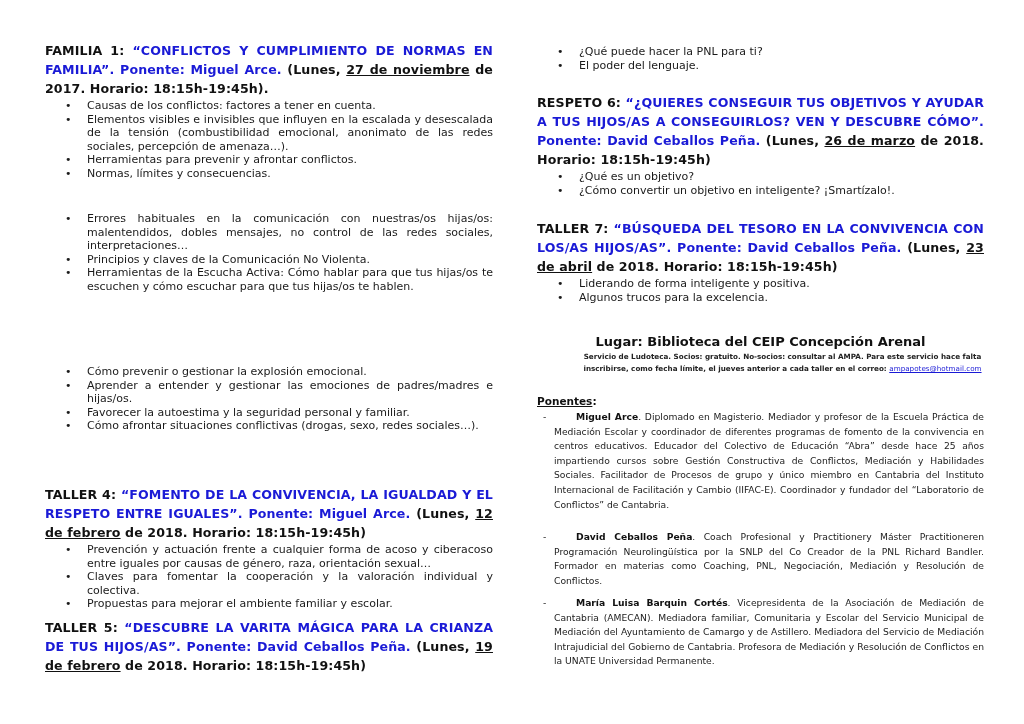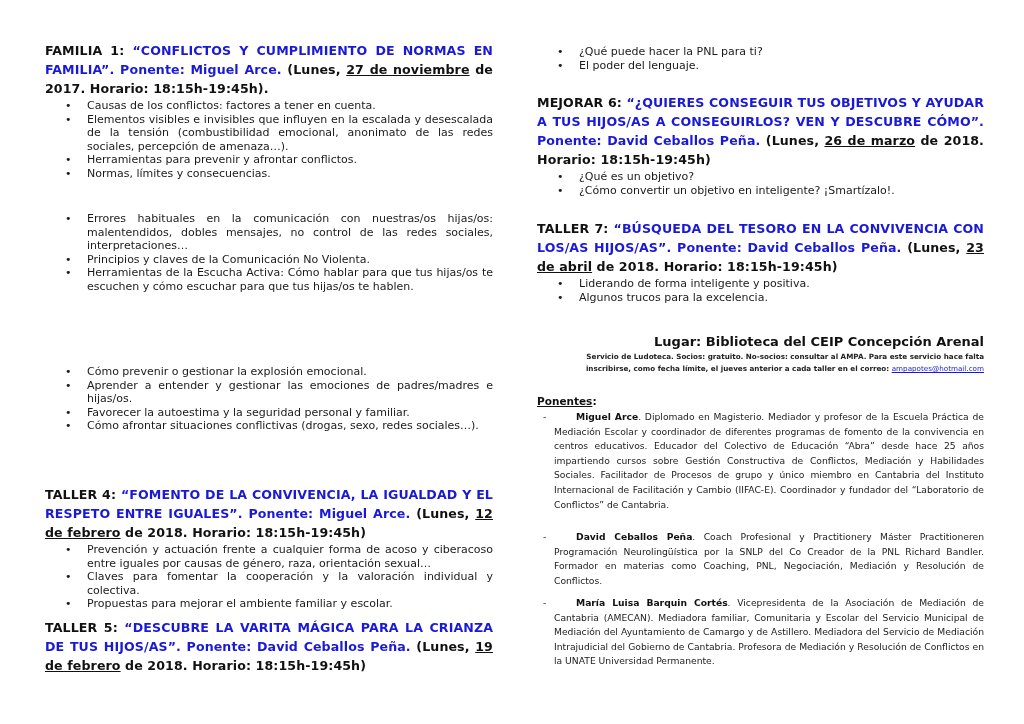--- a/index.html
+++ b/index.html
@@ -11,21 +11,21 @@
 
     .taller { position: absolute; left: 0; width: 100%; }
     .head { font-weight: bold; font-size: 12.6px; line-height: 19px; text-align: justify;
             color: #111; letter-spacing: 0.1px; }
     .head.center { text-align: center; }
     .blue { color: #1a1ad6; }
     .u { text-decoration: underline; }
     ul.bul { margin: 1px 0 0 0; padding: 0 0 0 42px; list-style: none; }
     ul.bul li { position: relative; font-size: 11px; line-height: 13.6px; text-align: justify; color: #1a1a1a; }
     ul.bul li::before { content: "\2022"; position: absolute; left: -22px; top: 0; font-size: 11px; }
-    .lugar { position: absolute; left: 0; width: 100%; text-align: right; }
+    .lugar { position: absolute; left: 0; width: 100%; text-align: center; }
     .lugar-title { font-weight: bold; font-size: 13px; line-height: 18px; }
     .lugar-text { font-weight: bold; font-size: 7.2px; line-height: 12px; color: #222; margin-left: 44px; }
     .email { color: #1a1ad6; text-decoration: underline; font-weight: normal; cursor: pointer; }
     .ponentes-title { position: absolute; left: 0; font-weight: bold; font-size: 10.5px; }
     .ponente { position: absolute; left: 0; width: 100%; font-size: 9.2px; line-height: 14.6px;
                text-align: justify; padding-left: 17px; box-sizing: border-box; color: #222; }
     .ponente .dash { position: absolute; left: 6px; top: 0; }
     .ponente b { color: #111; margin-left: 22px; }
   </style>
 </head>
@@ -99,21 +99,21 @@
 
   <div class="taller" style="top:44px">
     <ul class="bul">
       <li>¿Qué puede hacer la PNL para ti?</li>
       <li>El poder del lenguaje.</li>
     </ul>
   </div>
 
   <div class="taller" style="top:93px">
     <div class="head">
-      <span>MEJORAR 6:</span>
+      <span>RESPETO 6:</span>
       <span class="blue">“¿QUIERES CONSEGUIR TUS OBJETIVOS Y AYUDAR A TUS HIJOS/AS A CONSEGUIRLOS? VEN Y DESCUBRE CÓMO”.</span>
       <span class="blue">Ponente: David Ceballos Peña.</span>
       <span>(Lunes,</span>
       <span class="u">26 de marzo</span>
       <span>de 2018. Horario: 18:15h-19:45h)</span>
     </div>
     <ul class="bul">
       <li>¿Qué es un objetivo?</li>
       <li>¿Cómo convertir un objetivo en inteligente? ¡Smartízalo!.</li>
     </ul>

